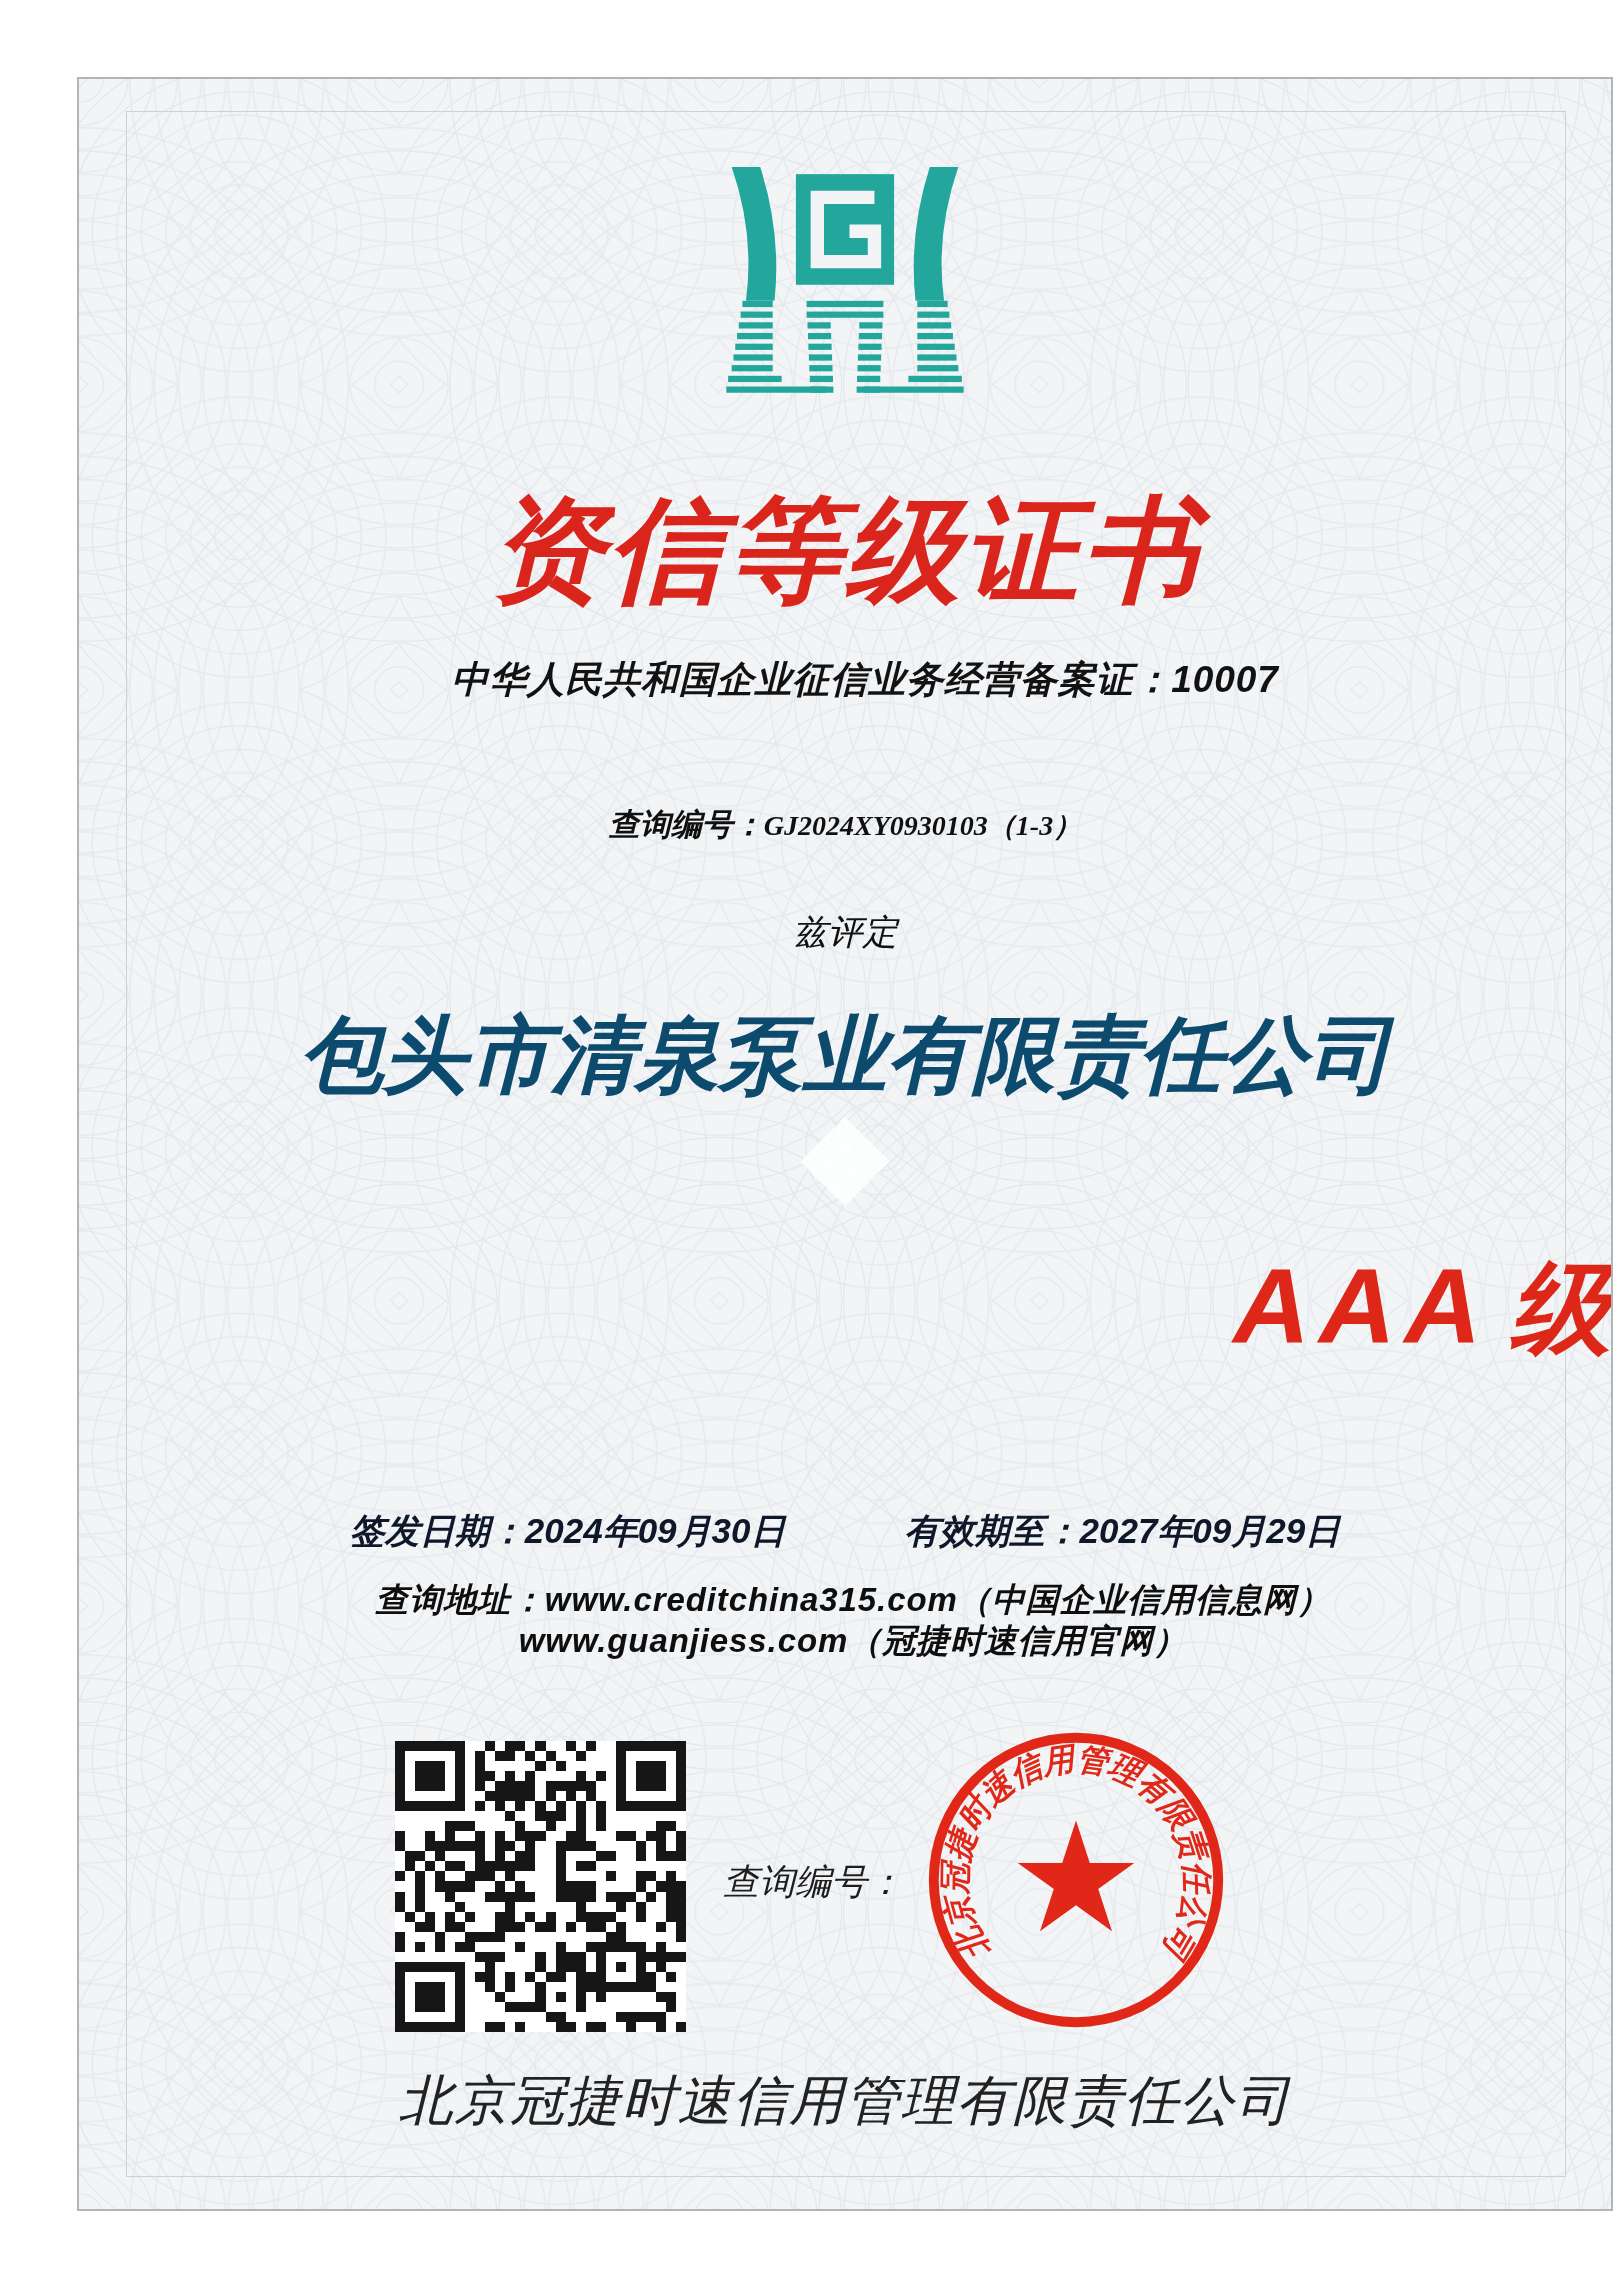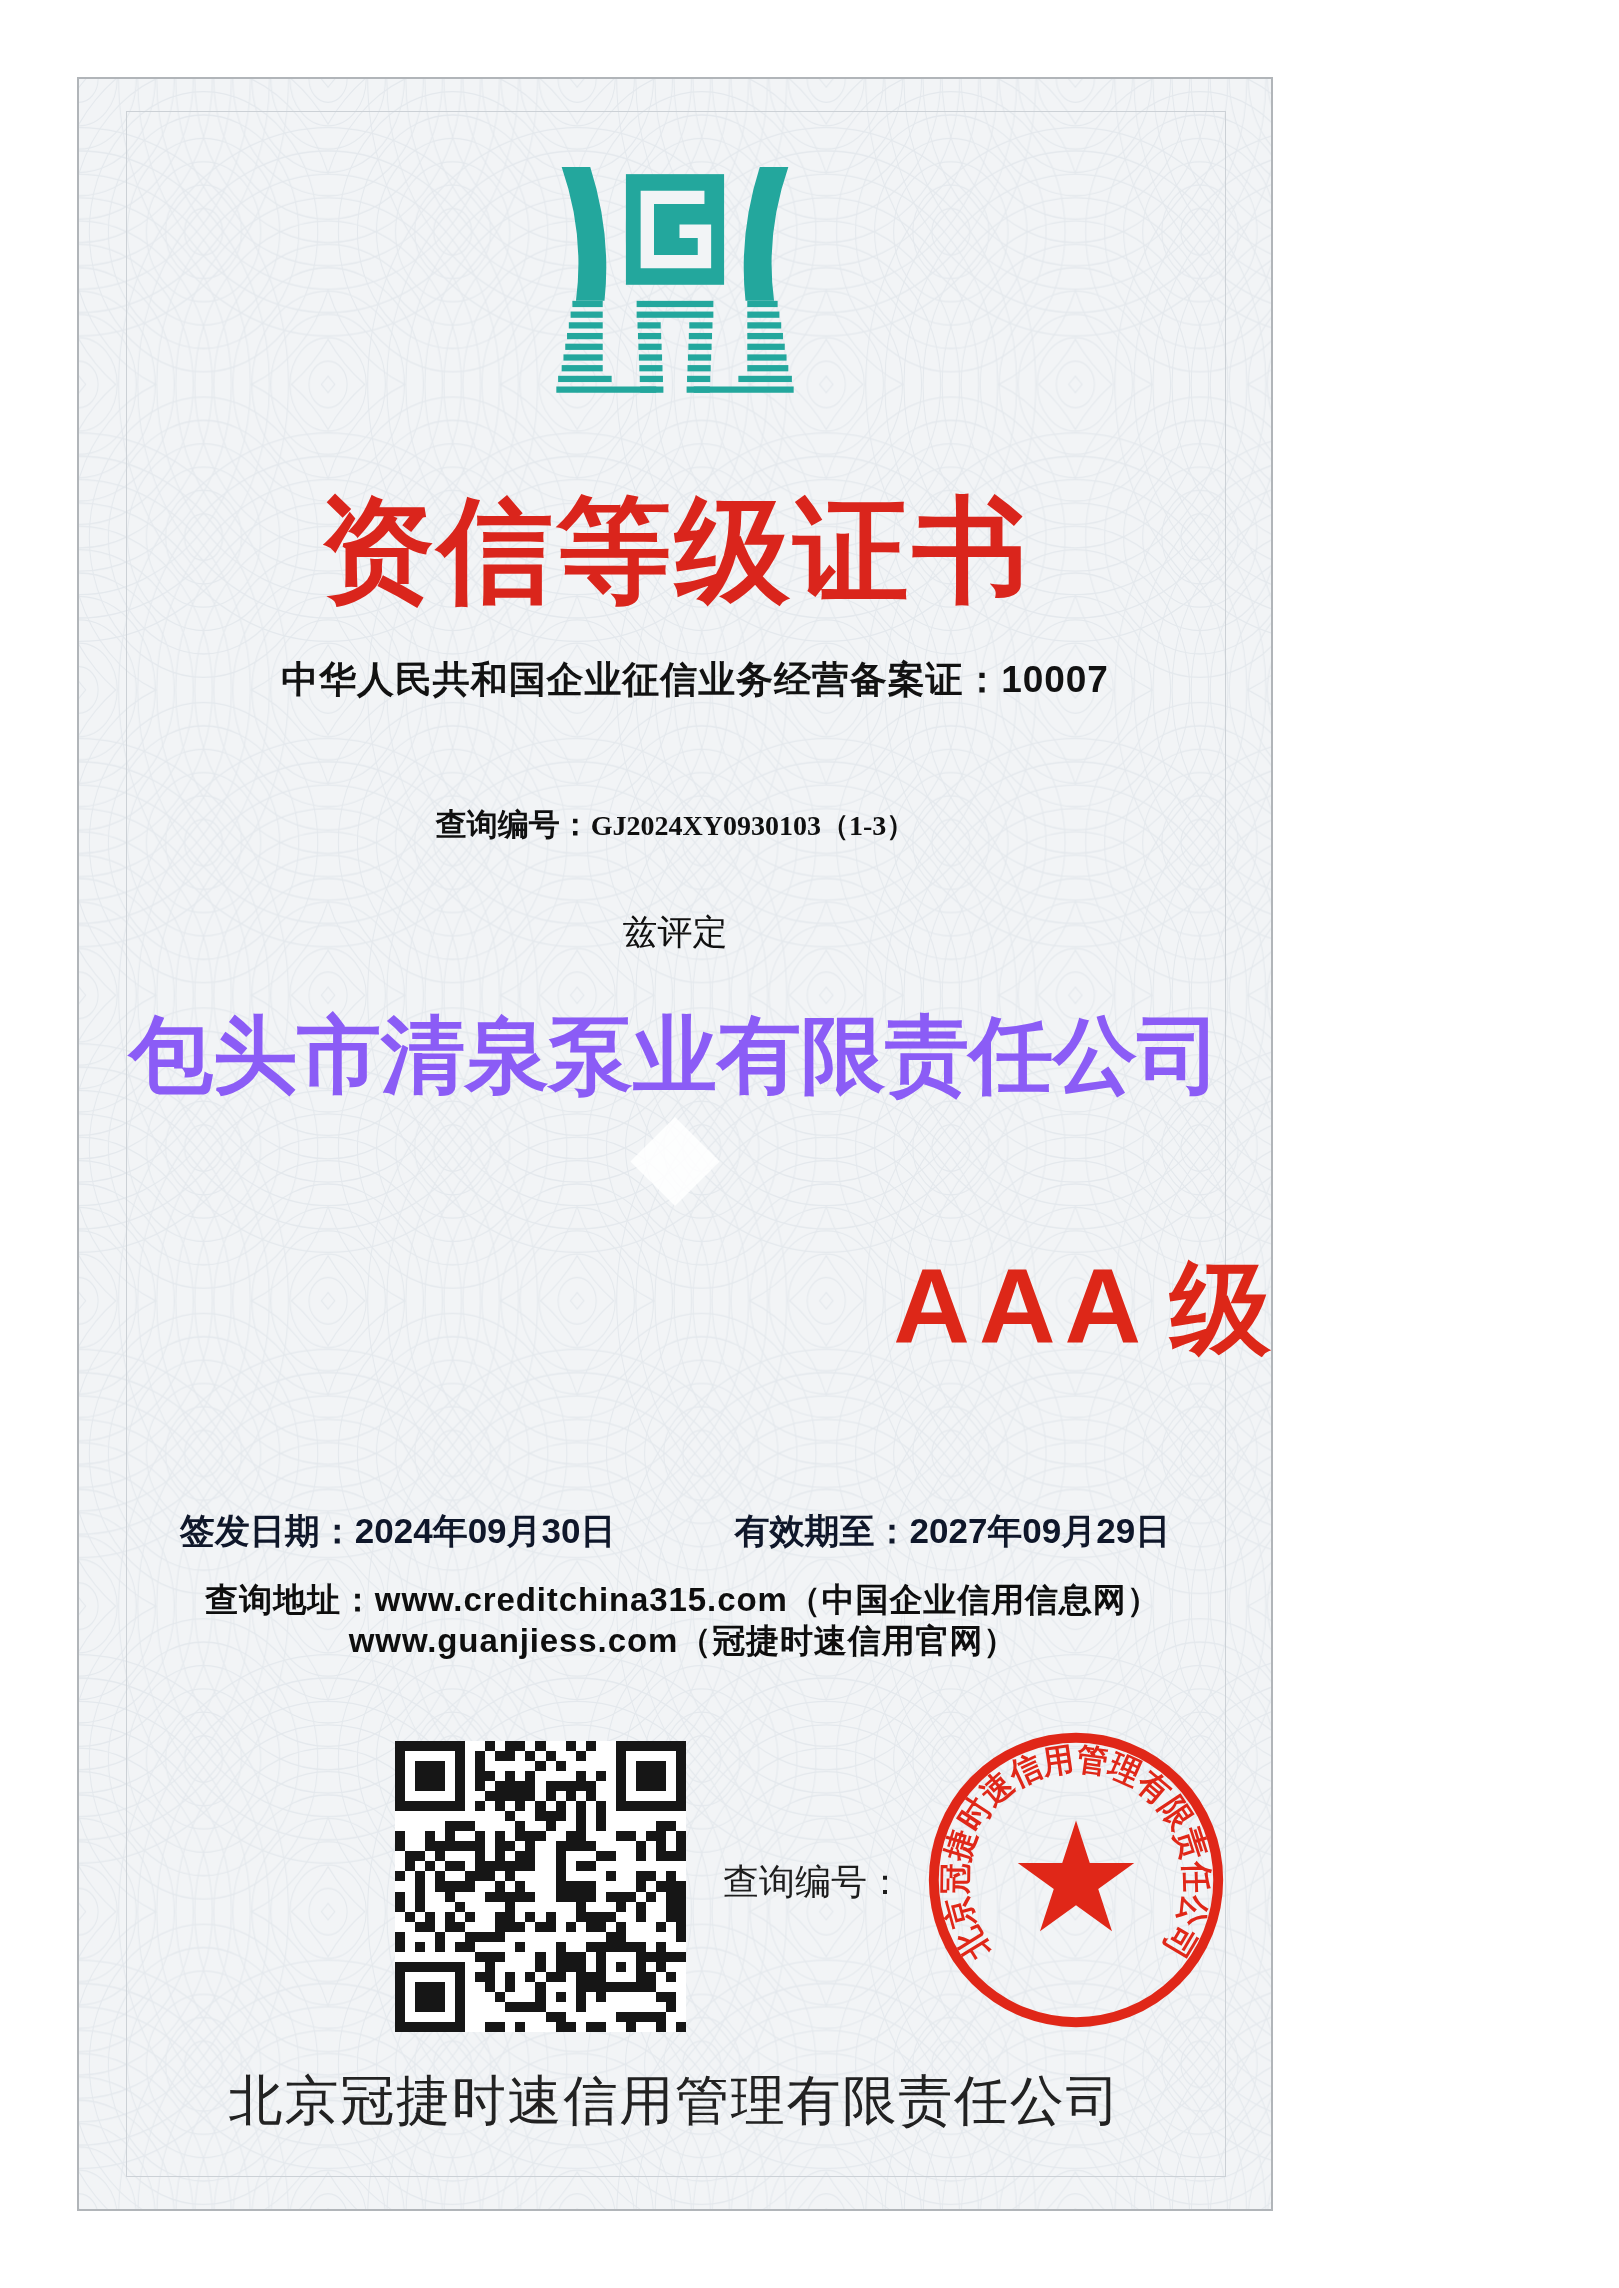--- a/index.html
+++ b/index.html
@@ -1,37 +1,37 @@
 <!DOCTYPE html>
 <html style="font-size:14.4px"><head>
 <meta charset="utf-8">
 <style>
   html,body{margin:0;padding:0;background:#ffffff;}
   .page{position:relative;width:1619px;height:2288px;background:#ffffff;overflow:hidden;
         font-family:"Liberation Sans","DejaVu Sans",sans-serif;}
-  .cert{position:absolute;left:77px;top:77px;width:1196px;height:2134px;box-sizing:border-box;
-        border:2.7px solid #b1b5b9;background:#f2f4f6;overflow:hidden;}
+  .cert{position:absolute;left:77px;top:77px;width:1536px;height:2134px;box-sizing:border-box;
+        border:2.7px solid #b1b5b9;background:#f2f4f6;overflow:hidden;font-style:italic;}
   .pattern-svg{position:absolute;left:0;top:0;width:100%;height:100%;display:block;}
   .inner-frame{position:absolute;left:47px;right:45px;top:32px;bottom:32px;
         border:0.9px solid #ccd1d6;pointer-events:none;}
   .content{position:absolute;inset:0;}
   .center-diamond{position:absolute;left:50%;top:1051px;width:63px;height:63px;
         transform:translateX(-50%) rotate(45deg);background:rgba(255,255,255,.85);}
   .logo{position:absolute;left:50%;top:88px;transform:translateX(-50%);}
   .title{position:absolute;left:0;right:0;top:407px;text-align:center;
         font-size:115px;line-height:1.12;font-weight:900;letter-spacing:3.6px;color:#da251c;}
   .subtitle{position:absolute;left:0;right:0;top:576px;text-align:center;
         font-size:37px;font-weight:700;color:#121212;letter-spacing:0.9px;padding-left:40px;}
   .query{position:absolute;left:0;right:0;top:725px;text-align:center;color:#101010;}
   .query .lbl{font-size:31px;font-weight:700;margin-top:24px;}
   .query .val{font-family:"Liberation Serif","DejaVu Serif",serif;font-size:28px;font-weight:700;}
   .declare{position:absolute;left:0;right:0;top:830px;text-align:center;
         font-family:"Liberation Serif","DejaVu Serif",serif;font-size:35px;color:#111;}
   .company{position:absolute;left:0;right:0;top:920px;text-align:center;
-        font-family:"Liberation Serif","DejaVu Serif",serif;font-size:84px;font-weight:700;color:#8b5cf6;}
+        font-family:"Liberation Serif","DejaVu Serif",serif;font-size:84px;font-weight:700;color:#0c4a6e;}
   .grade{position:absolute;left:0;right:0;top:1163px;text-align:right;color:#dd2718;}
   .grade .latin{font-size:106px;font-weight:900;letter-spacing:9px;}
   .grade .cn{font-size:101px;font-weight:900;margin-left:20px;}
   .dates{position:absolute;left:0;right:0;top:1429px;display:flex;justify-content:center;gap:119px;
         font-size:35px;font-weight:700;color:#0f172a;}
   .address{position:absolute;left:16px;right:0;top:1500px;text-align:center;
         font-size:33px;font-weight:700;color:#0e0e0e;line-height:41px;letter-spacing:0.9px;}
   .qr{position:absolute;left:316px;top:1662px;width:291px;height:291px;}
   .datasource{position:absolute;left:644px;top:1779px;
         font-family:"Liberation Serif","DejaVu Serif",serif;font-size:36px;color:#1d1d1d;}

